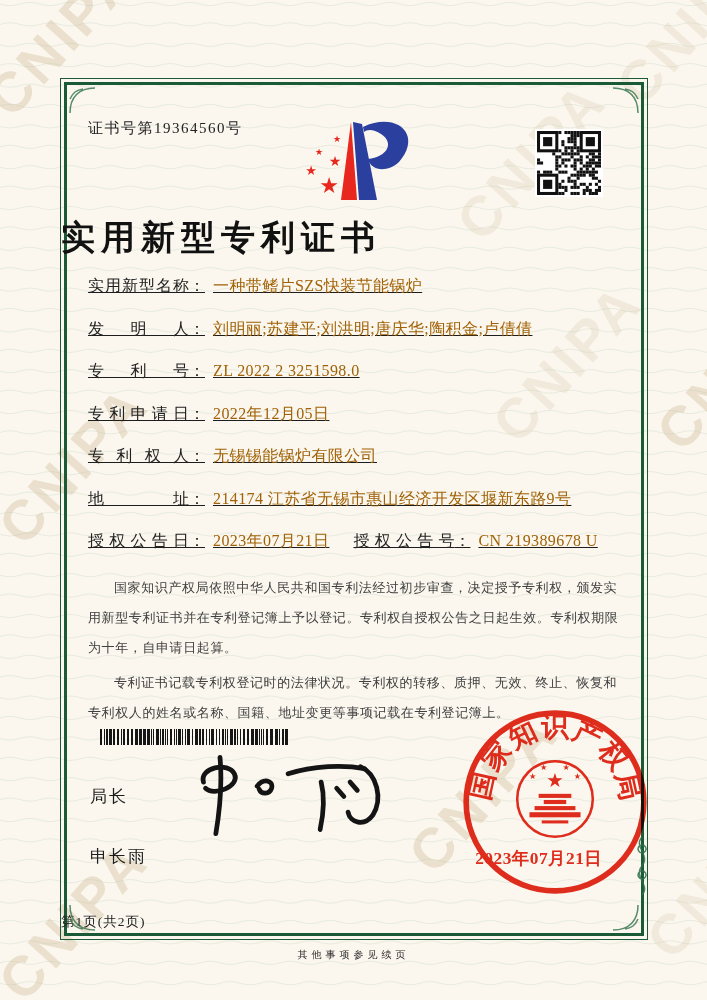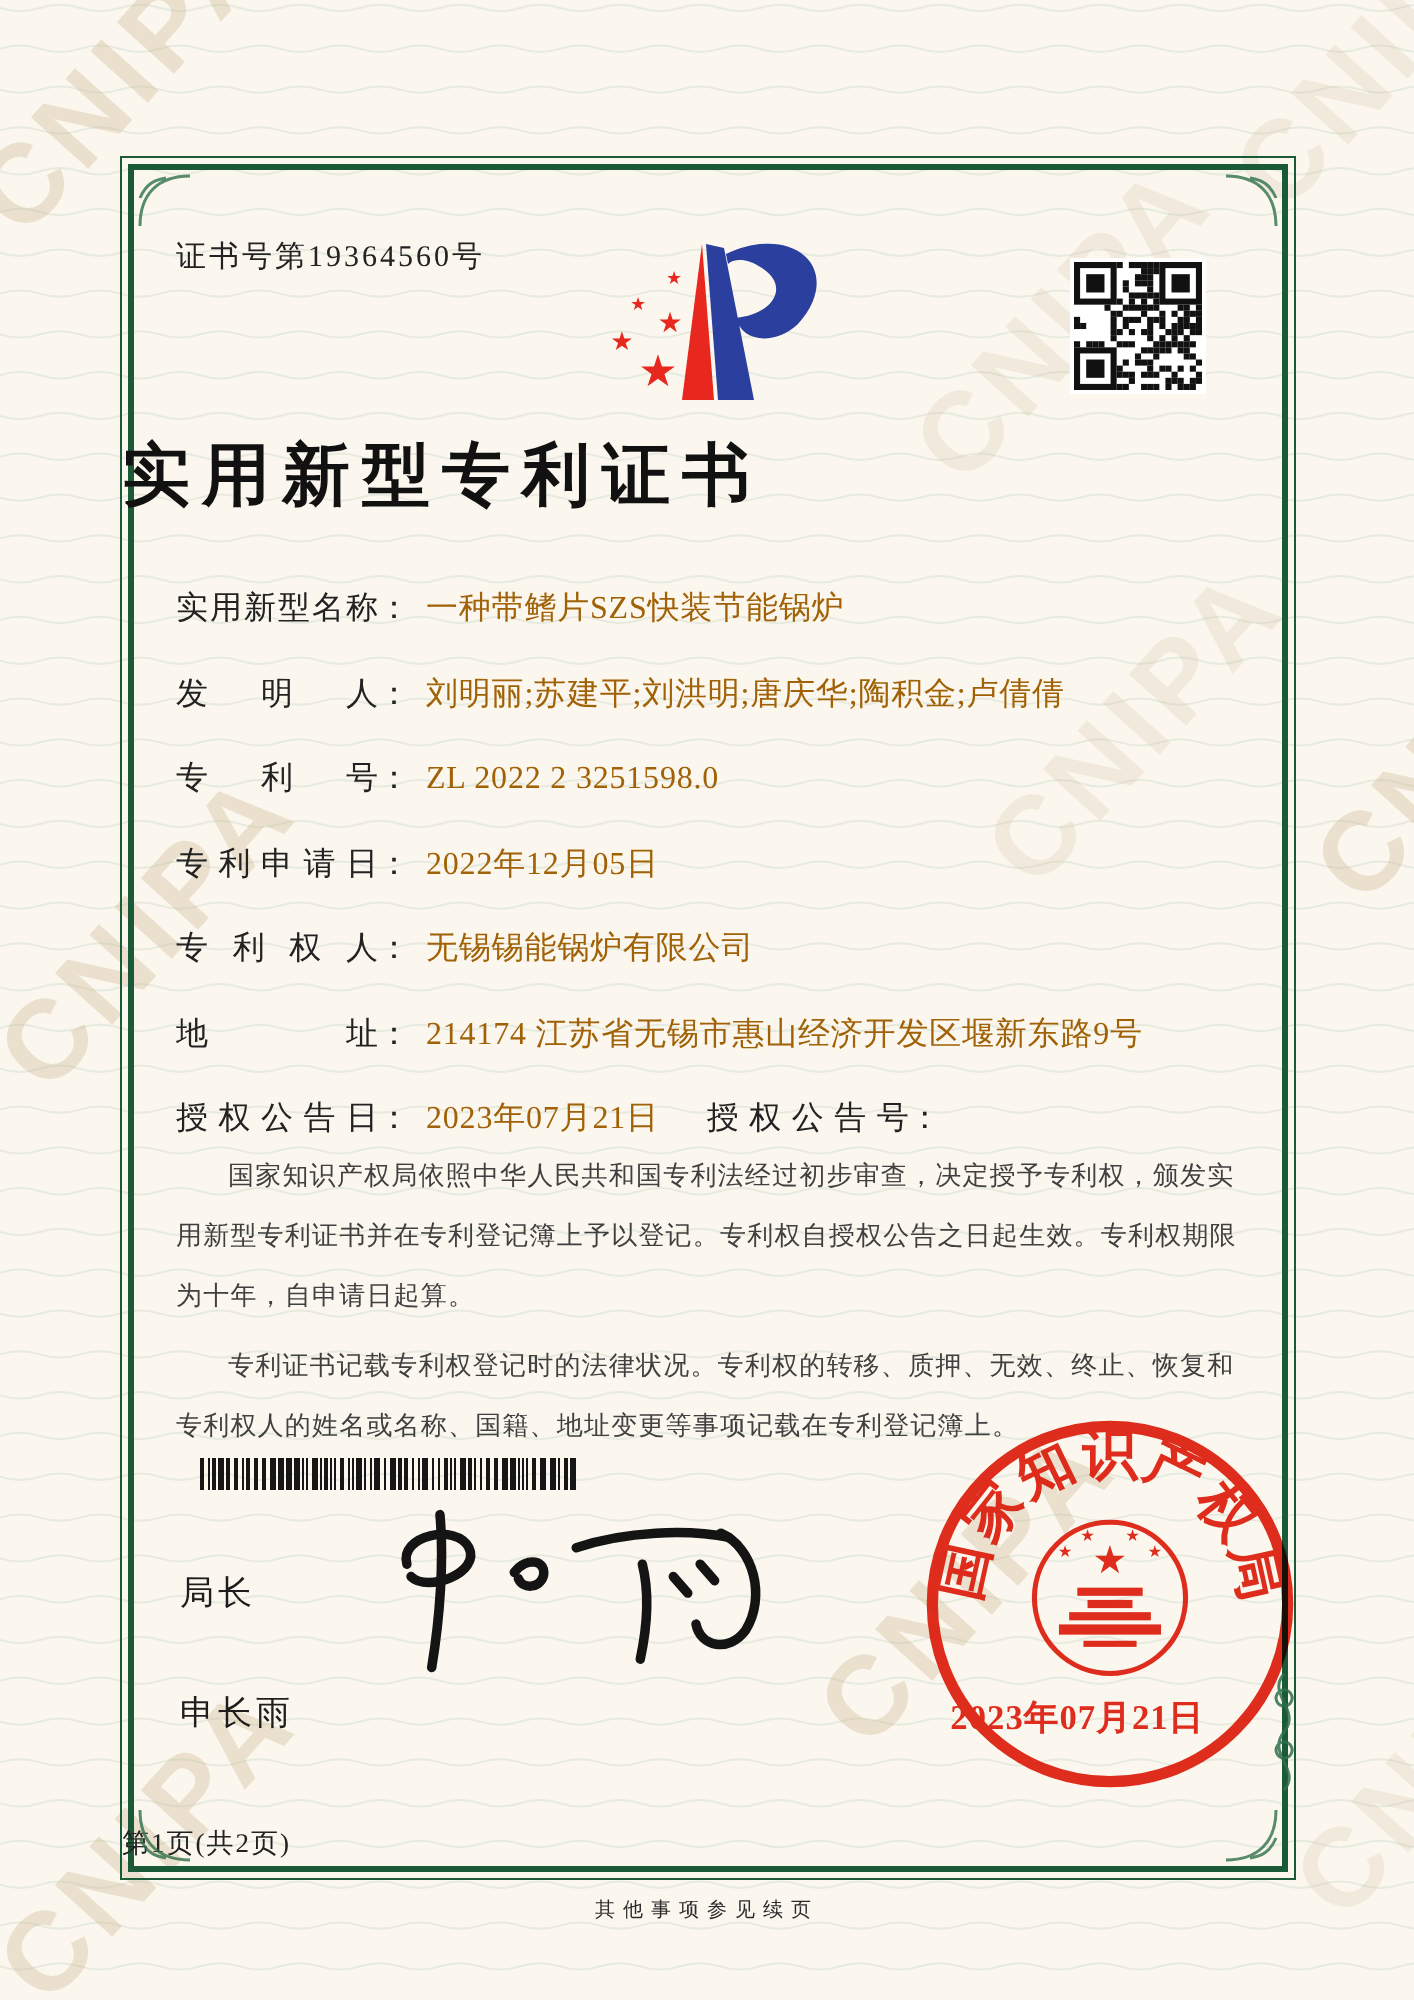--- a/index.html
+++ b/index.html
@@ -11,21 +11,21 @@
       font-family:"Liberation Sans","DejaVu Sans",sans-serif;}
   .wm.light{color:rgba(198,178,136,.18);}
   .frame{position:absolute;left:60px;top:78px;width:586px;height:860px;
          border:1.5px solid #1b5a36;z-index:1;}
   .frame::before{content:'';position:absolute;inset:3px;border:3px solid #1b5a36;pointer-events:none;}
   .cert-no{position:absolute;left:27px;top:40px;font-size:15px;letter-spacing:1.5px;color:#222;}
   .logo{position:absolute;left:230px;top:30px;}
   .qr{position:absolute;left:474px;top:50px;width:64px;height:64px;background:#fff;padding:2px;}
   .title{position:absolute;left:0;top:136px;width:100%;text-align:left;
          font-size:34px;font-weight:bold;letter-spacing:6px;color:#111;}
-  .rows{position:absolute;left:27px;top:213px;right:20px;}
+  .rows{position:absolute;left:27px;top:194px;right:20px;text-decoration:underline;}
   .row{display:flex;margin-bottom:16.5px;line-height:26px;font-size:16px;}
   .flabel{display:inline-block;width:101px;text-align:justify;text-align-last:justify;
           color:#222;flex:none;}
   .colon{margin-right:8px;color:#222;flex:none;}
   .fvalue{color:#a16207;letter-spacing:.4px;}
   .pair2{display:flex;margin-left:24px;align-items:flex-end;}
   .paras{position:absolute;left:27px;top:494px;right:24px;font-size:13px;line-height:30px;
          color:#404040;letter-spacing:.6px;}
   .paras p{margin:0 0 5px 0;text-indent:2em;}
   .barcode{position:absolute;left:39px;top:650px;}
@@ -310,20 +310,21 @@
           <span class="colon">：</span>
         <span class="fvalue">214174 江苏省无锡市惠山经济开发区堰新东路9号</span>
       </div>
       <div class="row">
         <span class="flabel">授权公告日</span>
           <span class="colon">：</span>
         <span class="fvalue">2023年07月21日</span>
         <span class="pair2">
           <span class="flabel">授权公告号</span>
             <span class="colon">：</span>
+          <span class="fvalue">CN 219389678 U</span>
         </span>
       </div>
     </div>
 
     <div class="paras">
       <p>国家知识产权局依照中华人民共和国专利法经过初步审查，决定授予专利权，颁发实用新型专利证书并在专利登记簿上予以登记。专利权自授权公告之日起生效。专利权期限为十年，自申请日起算。</p>
       <p>专利证书记载专利权登记时的法律状况。专利权的转移、质押、无效、终止、恢复和专利权人的姓名或名称、国籍、地址变更等事项记载在专利登记簿上。</p>
     </div>
 
     <svg class="barcode" id="barcode" width="190" height="16" viewBox="0 0 190 16">

